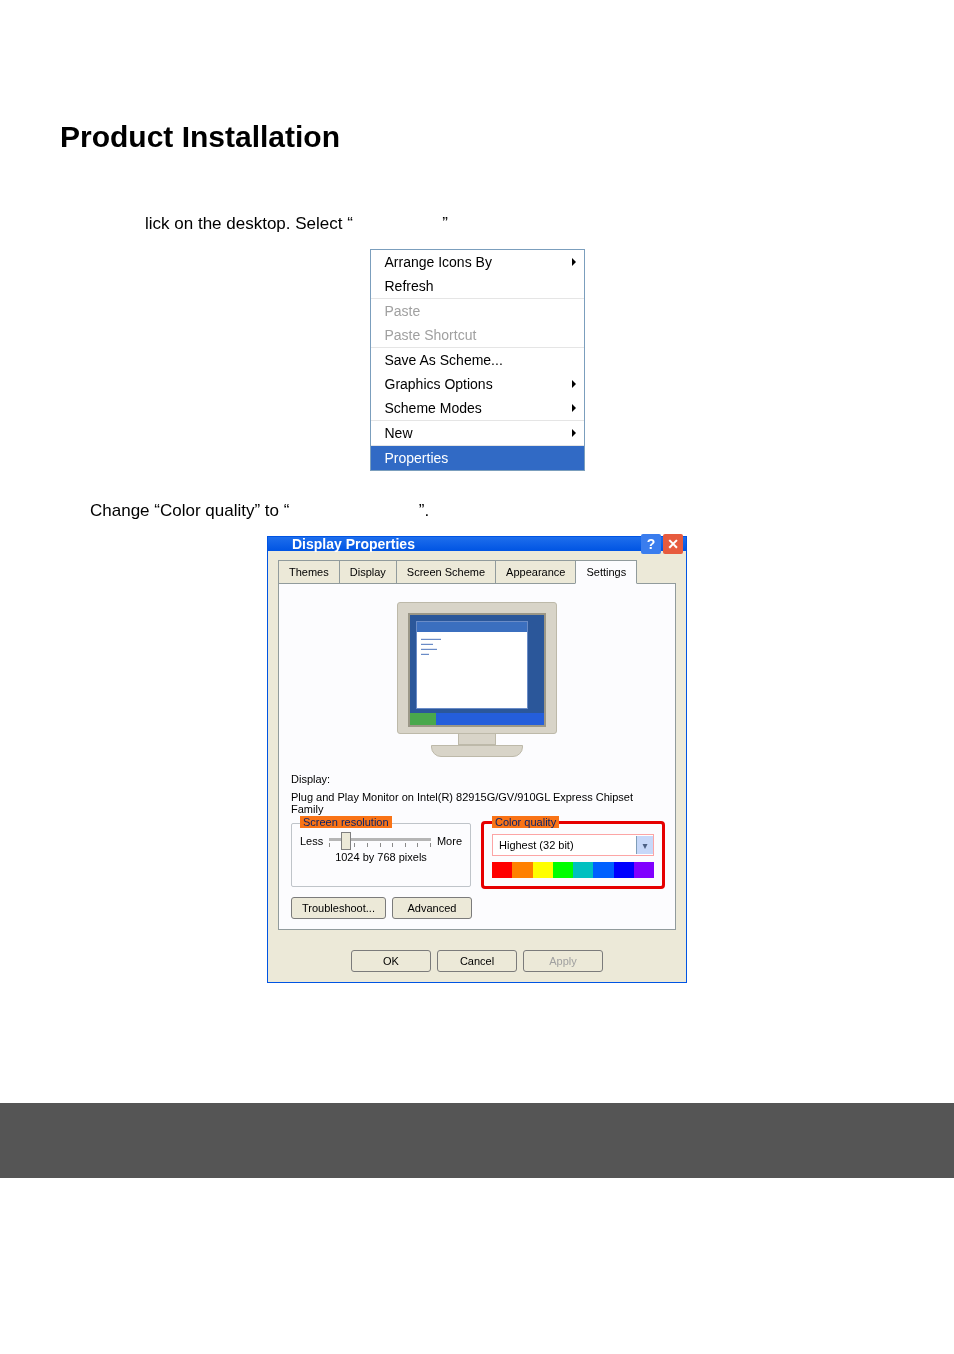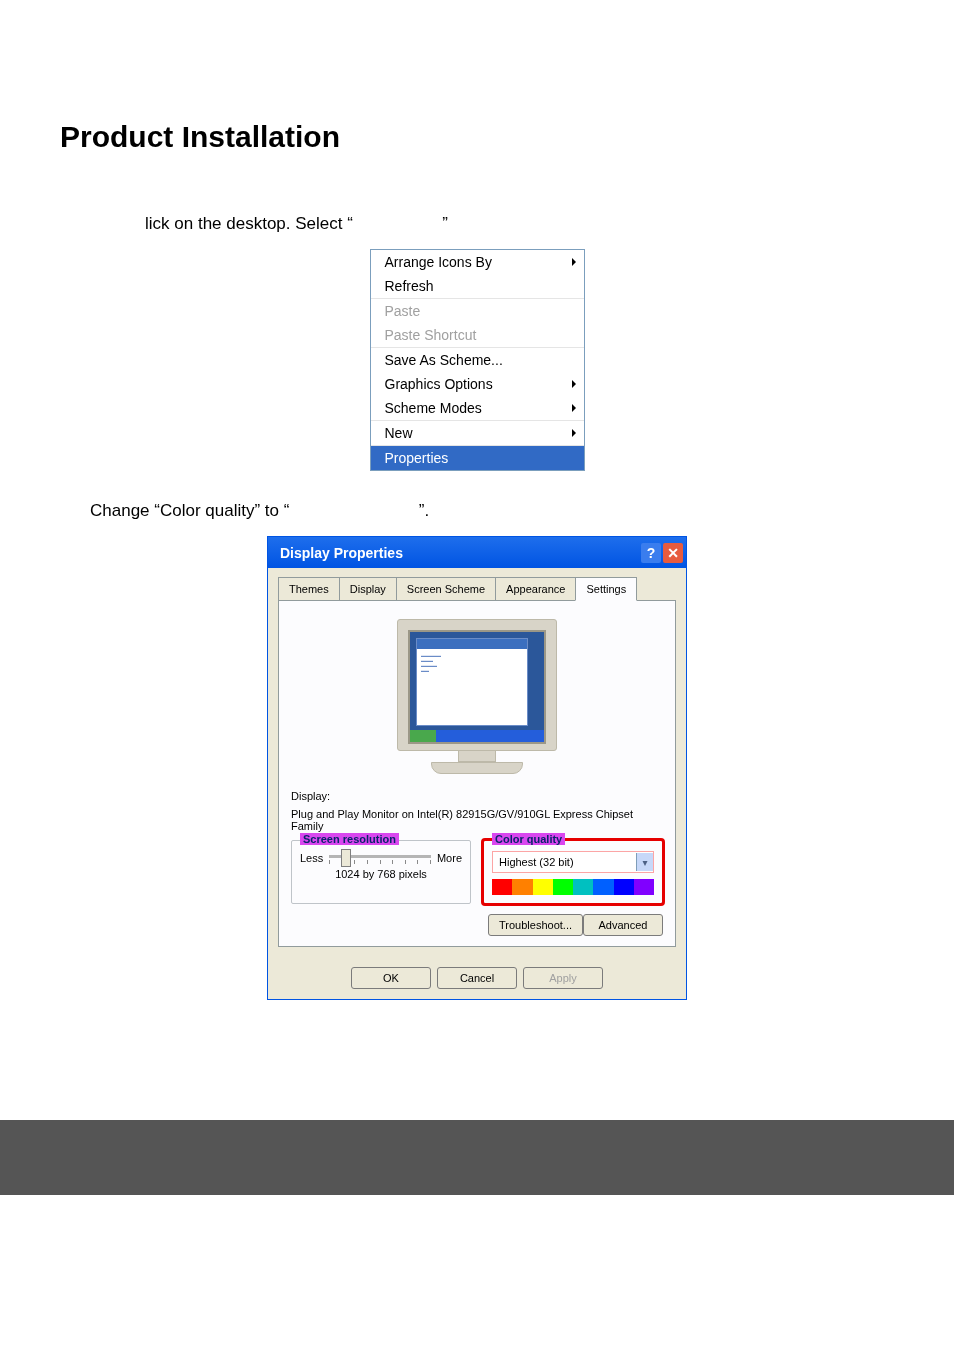--- a/index.html
+++ b/index.html
@@ -14,21 +14,21 @@
   .ctx-sec{border-bottom:1px solid #e5e5e5;}
   .ctx-sec:last-child{border-bottom:none;}
   .ctx-item{display:flex;justify-content:space-between;align-items:center;padding:4px 8px 4px 14px;}
   .ctx-disabled{color:#a0a0a0;}
   .ctx-sel{background:#316ac5;color:#fff;}
   .tri{width:0;height:0;border-top:4px solid transparent;border-bottom:4px solid transparent;border-left:4px solid #000;}
 
   
   .dlg-wrap{width:420px;margin:15px auto 0 auto;font-family:Tahoma,sans-serif;font-size:12px;}
   .dlg{border:1px solid #0054e3;}
-  .dlg-title{background:linear-gradient(#1e6eec,#0054e3);color:#fff;display:flex;align-items:center;justify-content:space-between;height:31px;padding-left:12px;font-weight:bold;font-size:14px;}
+  .dlg-title{background:linear-gradient(#1e6eec,#0054e3);color:#fff;display:flex;align-items:center;justify-content:space-between;height:14px;padding-left:24px;font-weight:bold;font-size:14px;}
   .tbtns{display:flex;gap:2px;margin-right:3px;}
   .tbtn{width:20px;height:20px;border-radius:2px;color:#fff;display:flex;align-items:center;justify-content:center;font-weight:bold;font-size:14px;}
   .tbtn.help{background:#3a7dee;}
   .tbtn.close{background:#e75b3e;}
   .dlg-body{background:#ece9d8;padding:8px 10px 10px 10px;}
   .tabs{display:flex;border-bottom:1px solid #919b9c;}
   .tab{padding:3px 10px;border:1px solid #919b9c;border-bottom:none;background:#ece9d8;position:relative;top:1px;margin-right:-1px;font-size:11px;height:16px;line-height:16px;}
   .tab.active{background:#fcfcfe;border-bottom:1px solid #fcfcfe;z-index:2;}
   .tab-panel{background:#fcfcfe;border:1px solid #919b9c;border-top:none;padding:12px 12px 10px 12px;}
   .monitor-area{display:flex;justify-content:center;padding:6px 0 10px 0;}
@@ -39,36 +39,36 @@
   .mw1{left:6px;top:6px;width:110px;height:86px;}
   .mw1-top{background:#3b6fbf;height:10px;}
   .mw1-body{padding:4px;font-size:4px;color:#6a8cc7;line-height:5px;}
   .mon-taskbar{position:absolute;left:0;right:0;bottom:0;height:12px;background:#245edb;}
   .mon-start{position:absolute;left:0;bottom:0;height:12px;width:26px;background:#49a84c;}
   .mon-neck{width:36px;height:10px;background:#d8d4c8;border:1px solid #bdb9a9;border-top:none;margin:0 auto;}
   .mon-base{width:90px;height:10px;background:#d8d4c8;border:1px solid #bdb9a9;border-radius:0 0 10px 10px;margin:0 auto;}
   .disp-label{font-size:11px;margin-top:6px;}
   .grp-row{display:flex;gap:12px;margin-top:8px;}
   .grp{border:1px solid #bfc4c9;border-radius:2px;padding:10px 8px 8px 8px;position:relative;}
-  .grp-title{position:absolute;top:-8px;left:8px;background:#d946ef;padding:0 3px;font-size:11px;color:#0a246a;font-weight:bold;}
+  .grp-title{position:absolute;top:-8px;left:8px;background:#f97316;padding:0 3px;font-size:11px;color:#0a246a;}
   .grp.left{flex:1;}
   .grp.right{flex:1;outline:3px solid #e60000;outline-offset:-1px;}
   .slider-row{display:flex;align-items:center;justify-content:space-between;font-size:11px;}
   .slider{flex:1;margin:0 6px;}
   .slider-track{height:3px;background:#b5b5b5;position:relative;margin-top:4px;}
   .slider-thumb{position:absolute;left:12%;top:-6px;width:8px;height:16px;background:#ece9d8;border:1px solid #7f7f7f;}
   .slider-ticks{display:flex;justify-content:space-between;margin-top:2px;}
   .slider-ticks span{width:1px;height:4px;background:#8a8a8a;}
   .res-text{font-size:11px;text-align:center;margin-top:4px;}
   .cq-select{display:flex;align-items:center;border:1px solid #fca5a5;background:#fff;height:20px;}
   .cq-select span{flex:1;padding:0 6px;font-size:11px;}
   .cq-arrow{width:16px;height:18px;background:#c7d8f9;border-left:1px solid #7f9db9;display:flex;align-items:center;justify-content:center;color:#4d6185;font-size:10px;}
   .rainbow{height:16px;margin-top:6px;display:flex;}
   .rainbow div{flex:1;}
-  .btn-row{display:flex;justify-content:flex-end;margin-top:10px;}
+  .btn-row{display:flex;justify-content:flex-start;gap:6px;margin-top:10px;}
   .xpbtn{min-width:80px;height:22px;background:#ece9d8;border:1px solid #7b7b7b;border-radius:3px;font-size:11px;font-family:Tahoma,sans-serif;padding:0 10px;}
   .xpbtn.disabled{color:#a0a0a0;}
   .dlg-footer{background:#ece9d8;padding:10px;display:flex;justify-content:center;gap:6px;}
 
   .footer-band{height:75px;background:#555;width:100%;margin-top:120px;}
 </style>
 </head>
 <body>
 
 <div class="page">

